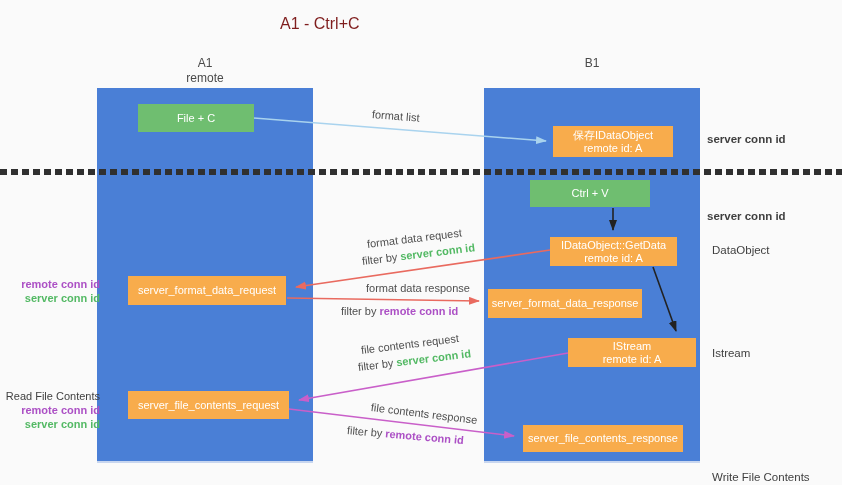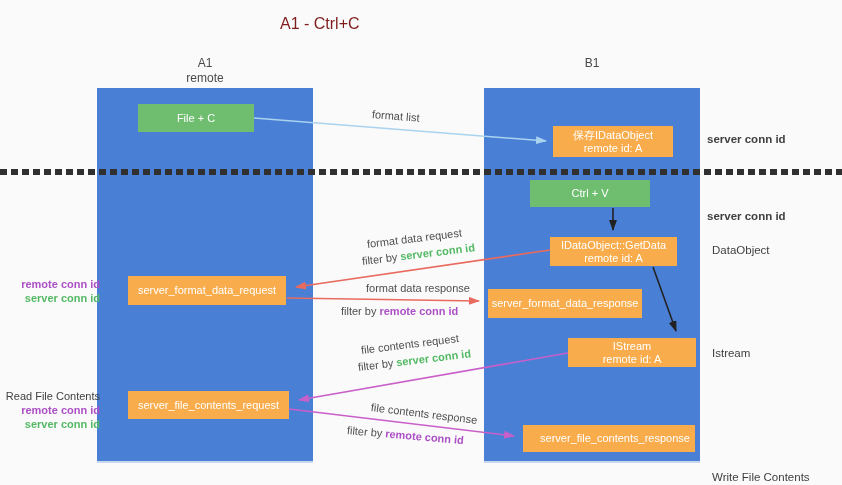--- a/index.html
+++ b/index.html
@@ -122,21 +122,21 @@
 
 <div class="node orange" style="left:568px;top:338px;width:128px;height:29px;">
   <span>IStream</span>
   <span>remote id: A</span>
 </div>
 
 <div class="node orange" style="left:128px;top:391px;width:161px;height:28px;">
   <span>server_file_contents_request</span>
 </div>
 
-<div class="node orange" style="left:523px;top:425px;width:160px;height:27px;padding-left:12px;">
+<div class="node orange" style="left:523px;top:425px;width:160px;height:27px;">
   <span>server_file_contents_response</span>
 </div>
 
 <div class="arrow-label" style="left:372px;top:108px;transform:rotate(4.5deg);">format list</div>
 
 <div class="arrow-label" style="left:367px;top:238px;transform:rotate(-7deg);">format data request</div>
 <div class="arrow-label" style="left:362px;top:255px;transform:rotate(-7deg);">
   <span class="filter-prefix">filter by</span><span class="green-id">server conn id</span>
 </div>
 

